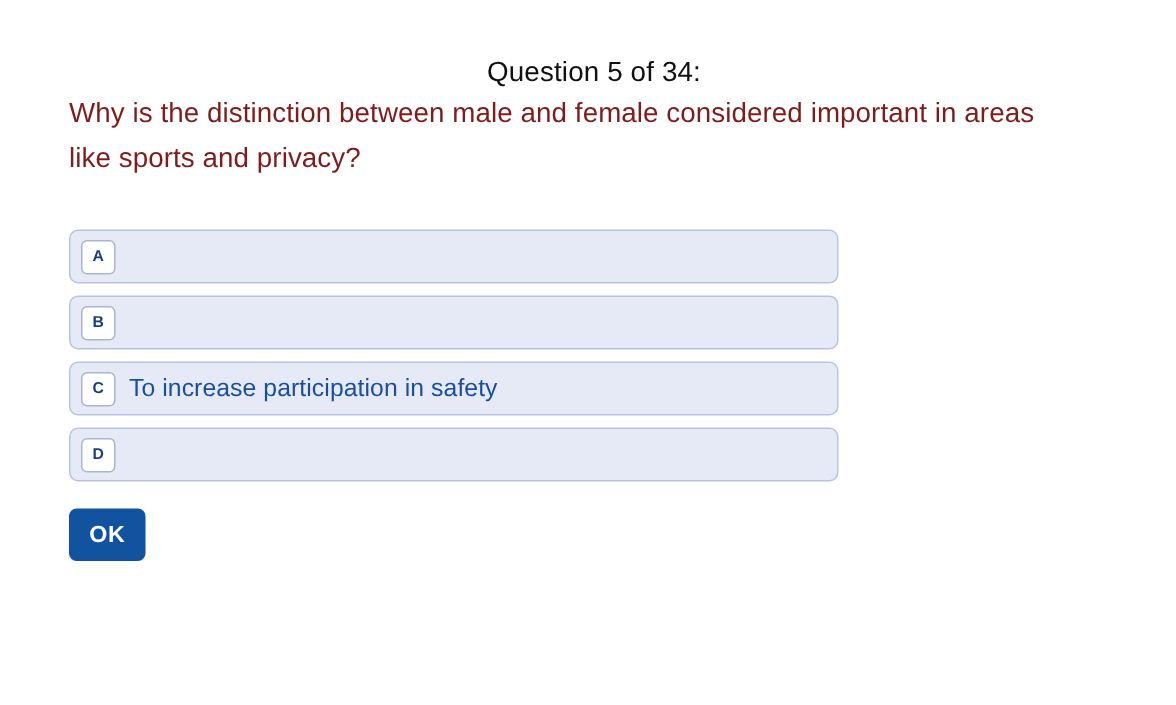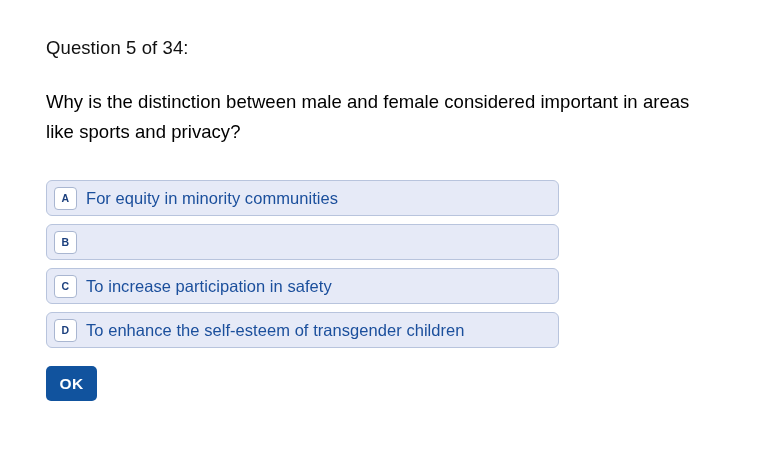--- a/index.html
+++ b/index.html
@@ -21,27 +21,27 @@
     top: 0;
     width: 700px;
   }
 
   .question-counter {
     margin-top: 36px;
     font-size: 18.5px;
     line-height: 24px;
     color: #111111;
     letter-spacing: 0.1px;
+    text-align: center;
   }
 
   .question-text {
-    margin-top: 27px;
     font-size: 18.5px;
     line-height: 30px;
-    color: #000000;
+    color: #7f1d1d;
     max-width: 668px;
     letter-spacing: 0.05px;
   }
 
   .options {
     margin-top: 33px;
     display: flex;
     flex-direction: column;
     gap: 8px;
   }
@@ -112,34 +112,32 @@
 <div class="quiz">
 
   <div class="question-counter">Question 5 of 34:</div>
 
   <div class="question-text">Why is the distinction between male and female considered important in areas like sports and privacy?</div>
 
   <div class="options">
 
     <div class="option">
       <span class="option-badge">A</span>
-      <span class="option-label">For equity in minority communities</span>
     </div>
 
     <div class="option">
       <span class="option-badge">B</span>
     </div>
 
     <div class="option">
       <span class="option-badge">C</span>
       <span class="option-label">To increase participation in safety</span>
     </div>
 
     <div class="option">
       <span class="option-badge">D</span>
-      <span class="option-label">To enhance the self-esteem of transgender children</span>
     </div>
 
   </div>
 
   <button class="ok-button">OK</button>
 
 </div>
 
 </body></html>

